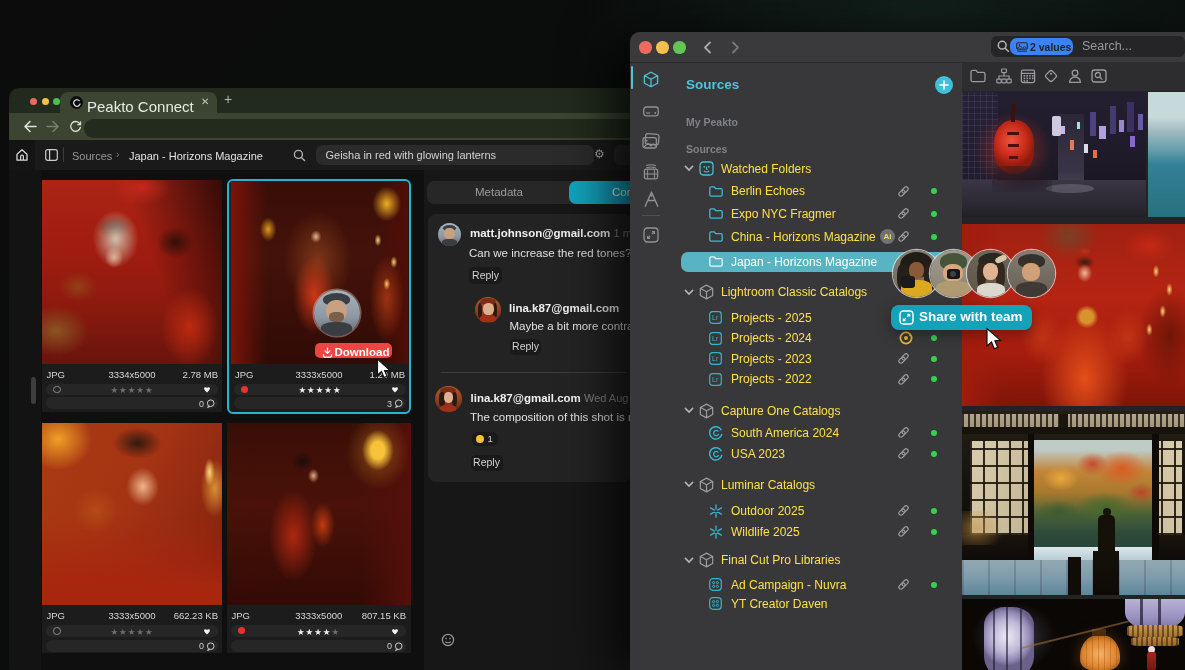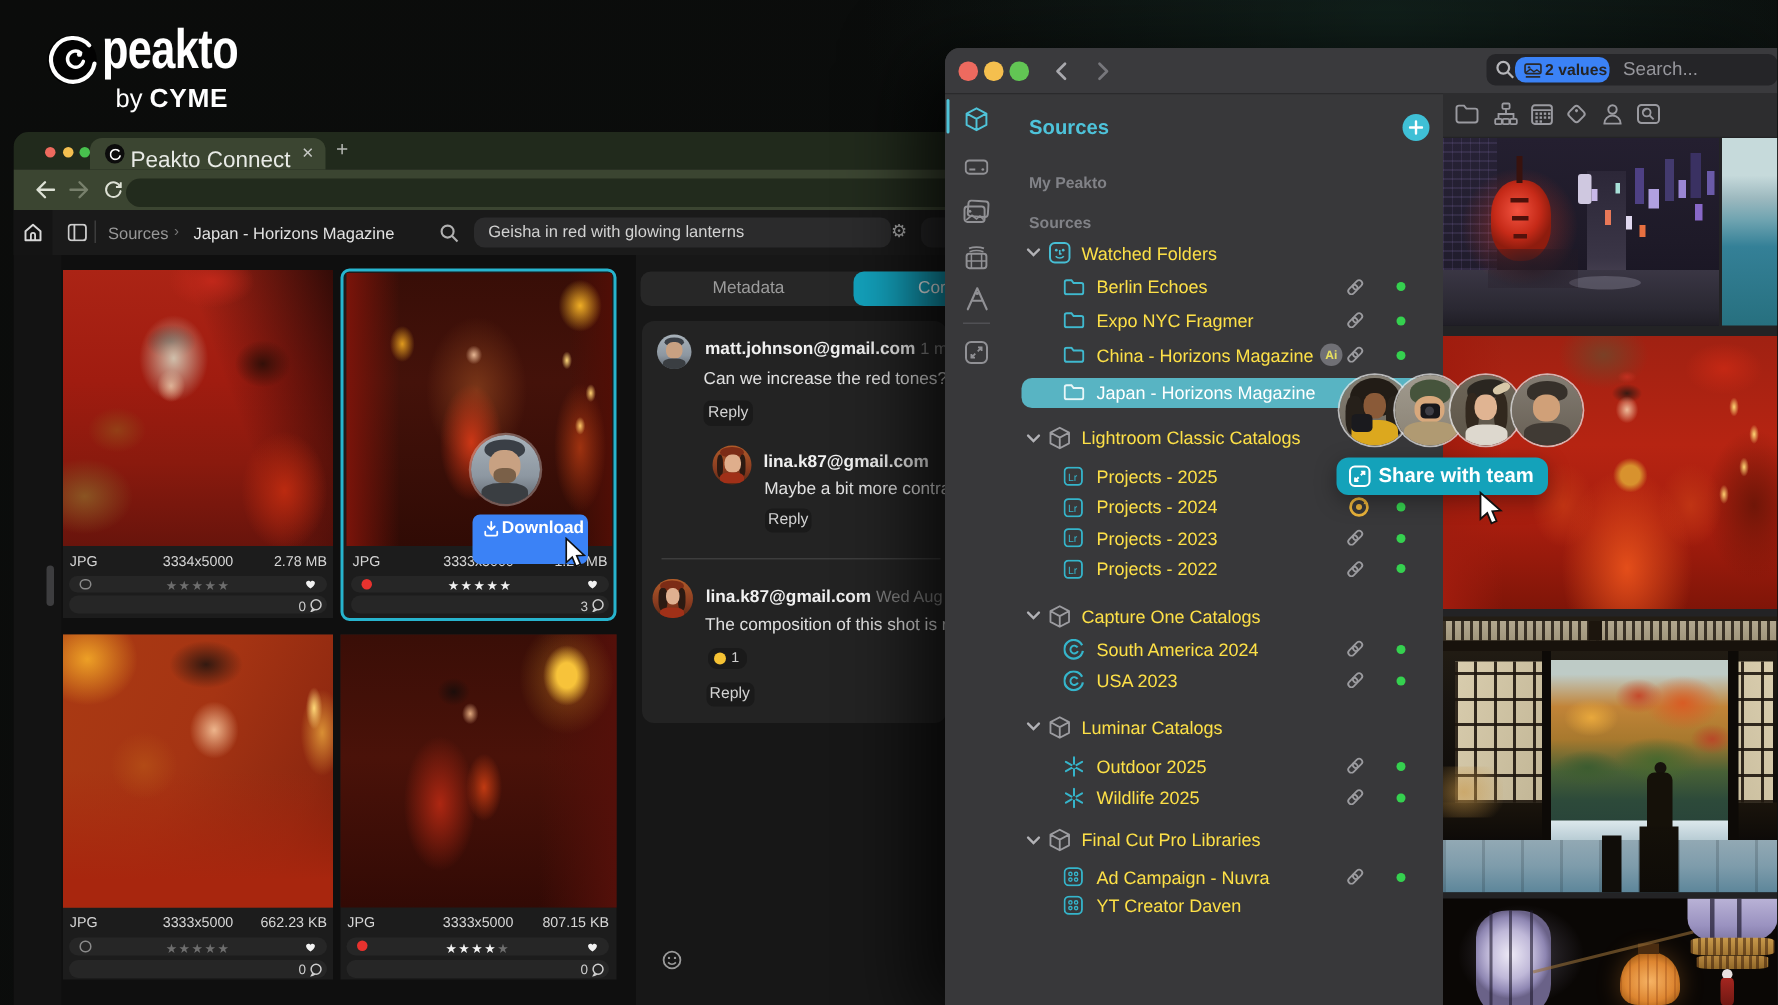--- a/index.html
+++ b/index.html
@@ -34,30 +34,20 @@
 .lbl{font-size:10.5px;font-weight:bold;color:#818287;white-space:nowrap;}
 .trow{font-size:12px;color:#fde047;white-space:nowrap;}
 .teal{color:#4ec3da;}
 .gdot{width:6px;height:6px;border-radius:50%;background:#35d14f;}
 .av{position:absolute;border-radius:50%;overflow:hidden;}
 .av>div{position:absolute;}
 </style>
 </head>
 <body>
 <div id="stage">
-<div class="a" style="left:30px;top:20px;width:140px;height:52px;">
- <svg class="a" style="left:0;top:2px;" width="36" height="36" viewBox="0 0 36 36">
-  <circle cx="18" cy="18" r="16.5" fill="#020202"></circle>
-  <path d="M 29.5 8.2 A 14.6 14.6 0 1 0 33 20.4" fill="none" stroke="#fff" stroke-width="2.8" stroke-linecap="round"></path>
-  <path d="M 23.8 13.2 A 5.4 5.4 0 1 0 25.6 18.9" fill="none" stroke="#fff" stroke-width="2.3" stroke-linecap="round"></path>
-  <circle cx="23" cy="14.2" r="1.7" fill="#fff"></circle>
- </svg>
- <div class="a" style="left:38px;top:-8px;font-size:37px;font-weight:bold;color:#fff;letter-spacing:-0.5px;transform:scaleX(.78);transform-origin:left top;">peakto</div>
- <div class="a" style="left:47px;top:35px;font-size:17px;color:#fff;"><span style="font-weight:normal;">by </span><b style="font-size:17.5px;letter-spacing:0.5px;">CYME</b></div>
-</div>
 <div class="a" id="bwin">
  <div class="a" id="tabbar">
   <div class="a tl" style="left:21px;top:10px;width:7px;height:7px;background:#ee6a5e;"></div>
   <div class="a tl" style="left:32.5px;top:10px;width:7px;height:7px;background:#f4bf50;"></div>
   <div class="a tl" style="left:44px;top:10px;width:7px;height:7px;background:#48c14e;"></div>
   <div class="a" id="tab">
    <div class="a" style="left:10px;top:4px;width:13px;height:13px;border-radius:50%;background:#0c0c0c;"></div>
    <svg class="a" style="left:12.5px;top:6.5px;" width="8" height="8" viewBox="0 0 8 8">
             <path d="M 6.6 2 A 3.3 3.3 0 1 0 7.2 4.6" fill="none" stroke="#fff" stroke-width="1.1"></path>
           </svg>
@@ -224,21 +214,21 @@
             <path d="M2.6 6.8 L1.6 8.6 L4 7.4" fill="none" stroke="#cdcdcd" stroke-width="1"></path>
           </svg>
   </div>
 
   <div class="av" style="left:305px;top:120px;width:46px;height:46px;box-shadow:0 0 0 1.5px rgba(235,235,235,.35);background:linear-gradient(180deg,#a8b2ba,#8d97a1 60%,#5d646c);">
    <div style="left:9px;top:3px;width:27px;height:13px;border-radius:50% 50% 45% 45%;background:#3a3f46;"></div>
    <div style="left:12px;top:10px;width:21px;height:21px;border-radius:45%;background:#c8a182;"></div>
    <div style="left:15px;top:22px;width:15px;height:10px;border-radius:40%;background:#7a6048;"></div>
    <div style="left:7px;top:32px;width:31px;height:14px;border-radius:40% 40% 0 0;background:#3a3e42;"></div>
   </div>
-  <div class="a" style="left:305.5px;top:173px;width:77px;height:33px;border-radius:5px;background:#3b82f6;">
+  <div class="a" style="left:305.5px;top:173px;width:77px;height:15px;border-radius:5px;background:#ef4444;">
     <svg class="a" style="left:7px;top:3.5px;" width="11" height="11" viewBox="0 0 11 11">
             <path d="M5.5 1 v5 M3.2 4 l2.3 2.3 L7.8 4 M1.5 7.5 v1.6 a1 1 0 0 0 1 1 h6 a1 1 0 0 0 1-1 V7.5" fill="none" stroke="#fff" stroke-width="1.2" stroke-linecap="round" stroke-linejoin="round"></path>
           </svg>
     <div class="a" style="left:20px;top:3px;font-size:11.5px;font-weight:bold;color:#fff;">Download</div>
   </div>
   <svg class="a" style="left:367px;top:188px;" width="17" height="22" viewBox="0 0 17 22">
           <path d="M1.5 1 L1.5 17 L5.5 13.5 L8 19.5 L11 18.2 L8.5 12.5 L13.5 12.2 Z" fill="#fff" stroke="#111" stroke-width="1.1"></path>
         </svg>
  </div>
 

